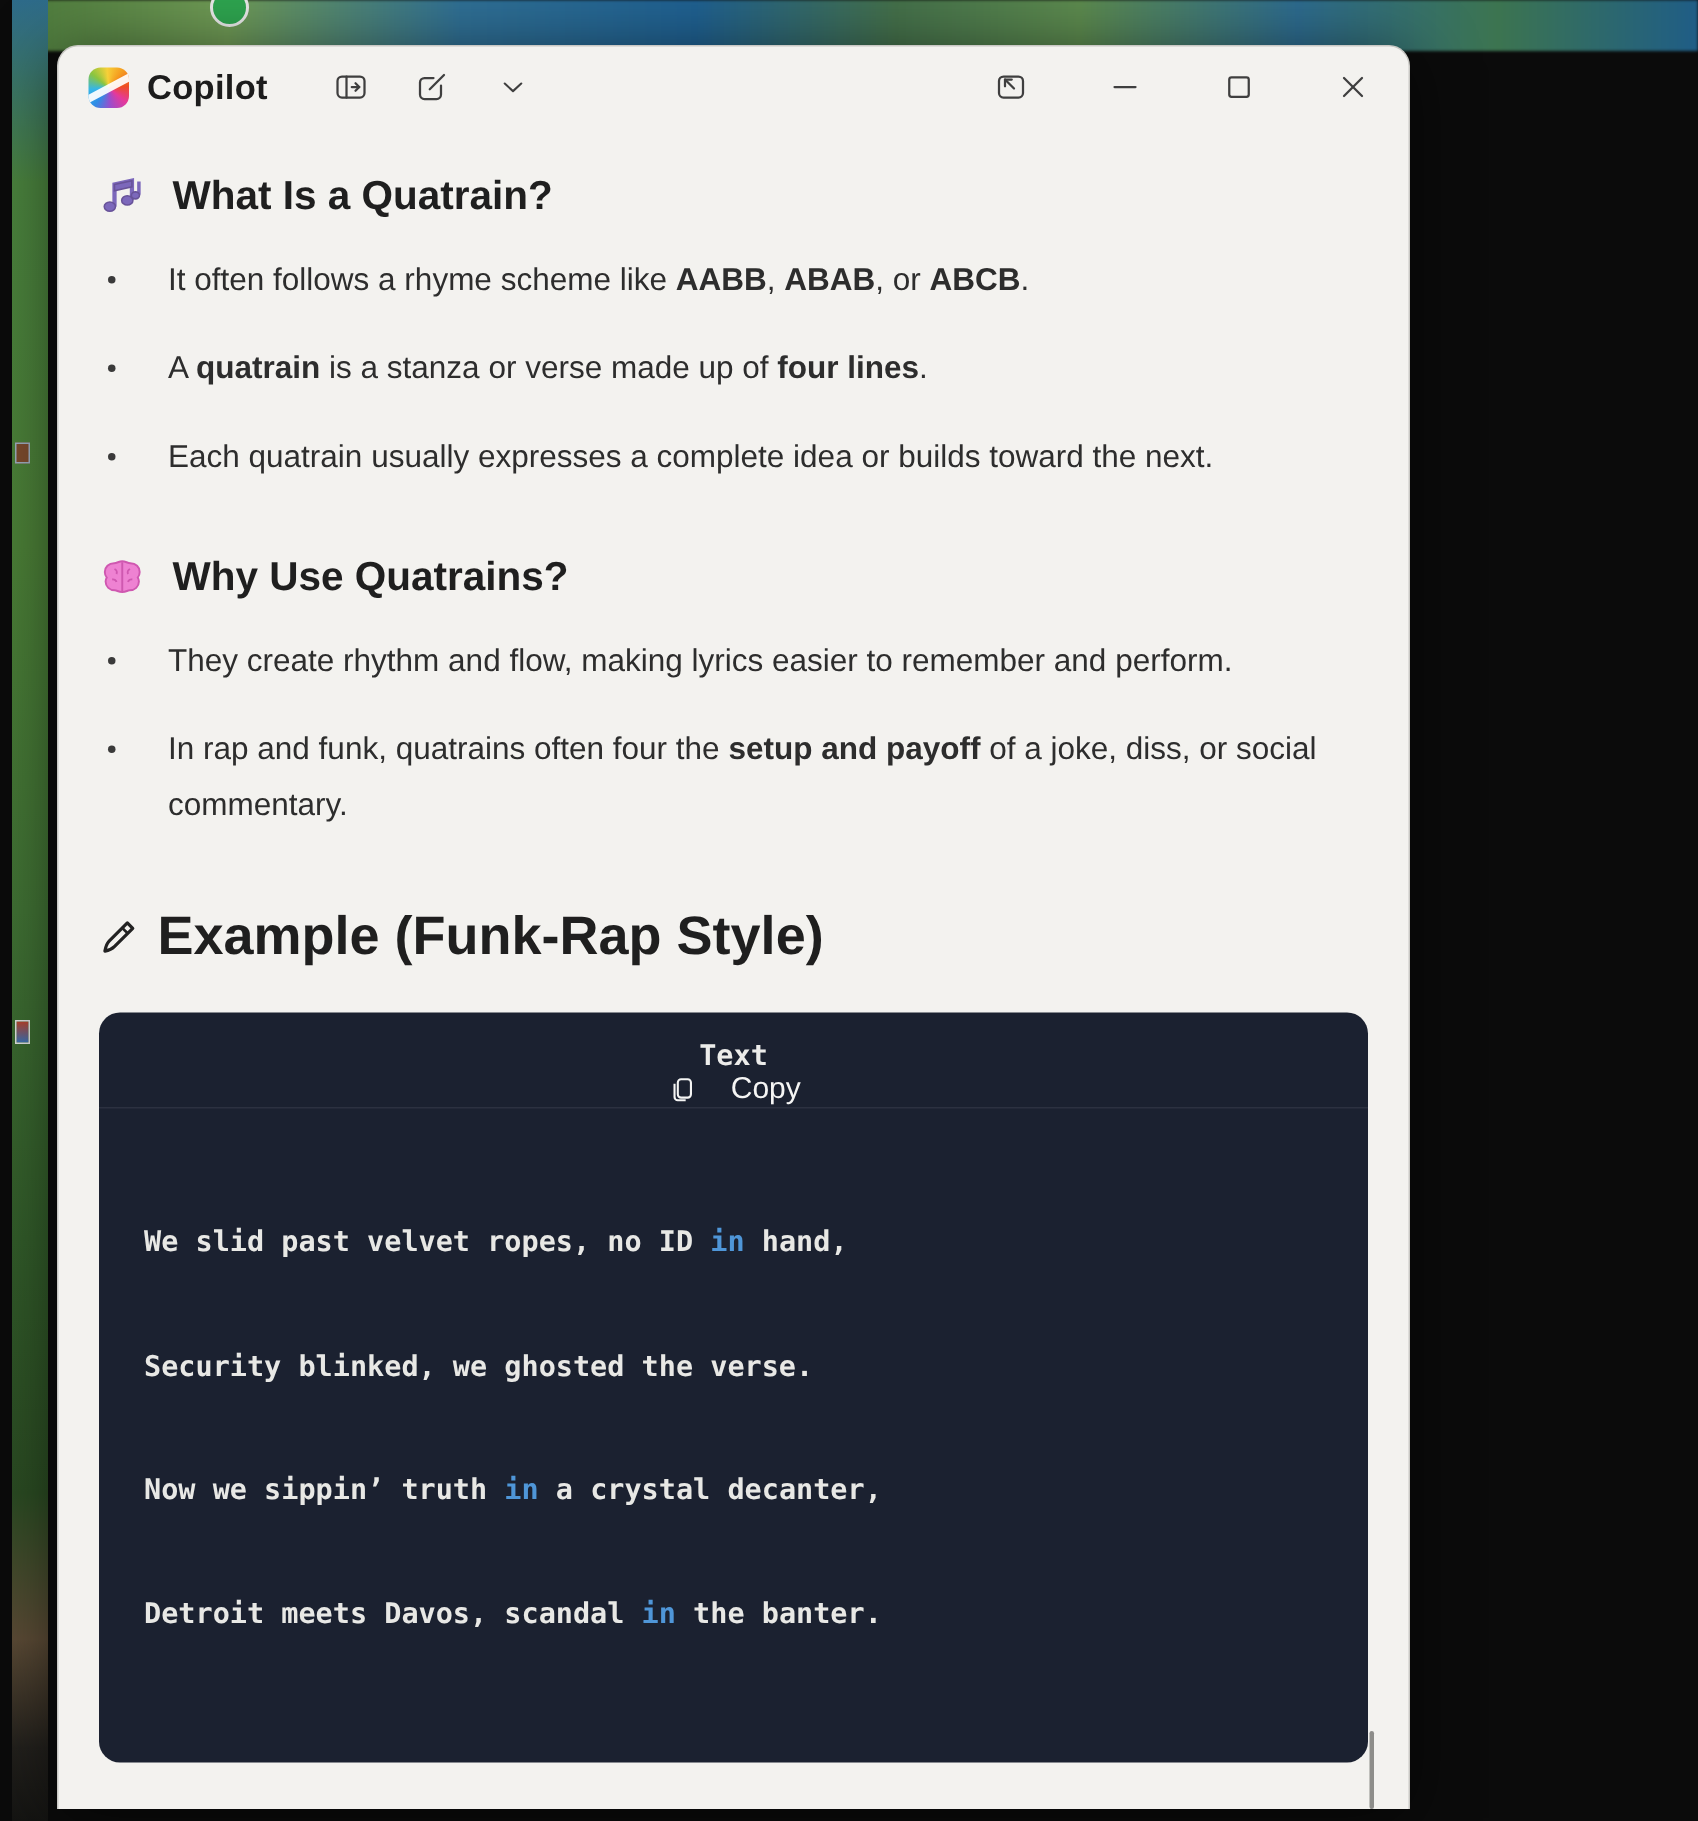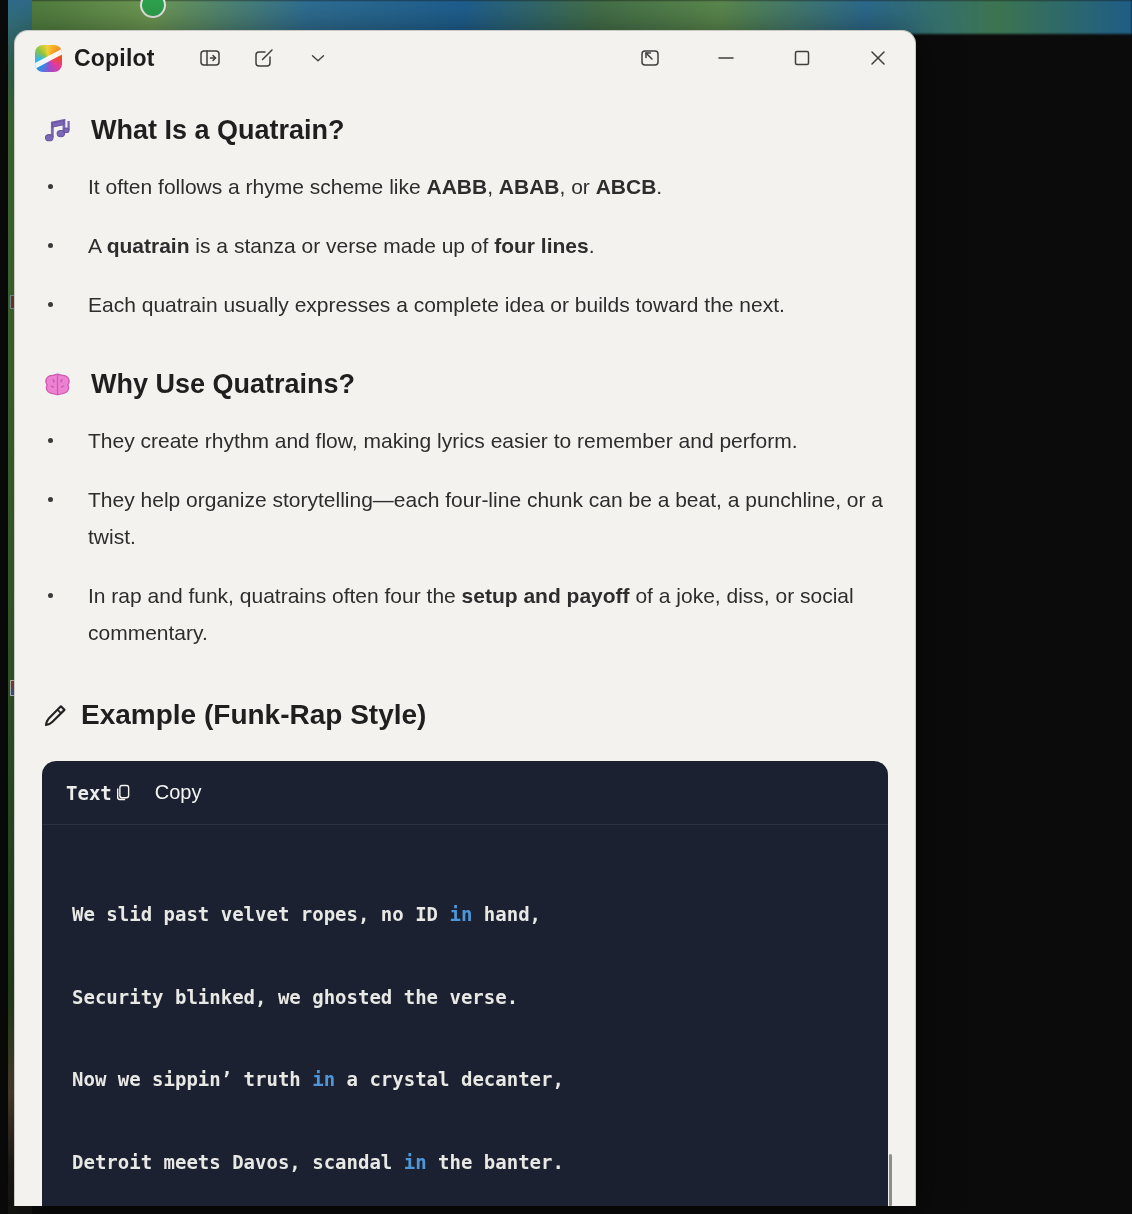--- a/index.html
+++ b/index.html
@@ -22,21 +22,21 @@
   }
   .desktop-dot-green {
     position:absolute; left:140px; top:-8px; width:26px; height:26px;
     border-radius:50%; background:#2ea44f; border:2px solid #e8e8e8;
   }
   .wp-speck1 { position:absolute; left:10px; top:680px; width:10px; height:16px; background:linear-gradient(180deg,#b5432c,#3a6fb0); border:1px solid #ddd; }
   .wp-speck2 { position:absolute; left:10px; top:295px; width:10px; height:14px; background:#7a4a2d; border:1px solid #9ab; }
 
   
   .window {
-    position:absolute; left:14px; top:30px; width:902px; height:1176px;
+    position:absolute; left:38px; top:30px; width:902px; height:1176px;
     background:var(--window_bg,#f3f2ef);
     border:1px solid #c9c8c4;
     border-bottom:none;
     border-radius:14px 14px 0 0;
     box-shadow:0 6px 44px rgba(0,0,0,.55);
     overflow:hidden;
   }
 
   
   .titlebar { display:flex; align-items:center; height:48px; padding:6px 22px 0 20px; }
@@ -51,38 +51,38 @@
   .app-name { font-size:23px; font-weight:700; color:#1c1c1c; margin-left:12px; letter-spacing:.2px; }
   .tb-icons-left { display:flex; align-items:center; gap:24px; margin-left:40px; }
   .tb-icons-right { display:flex; align-items:center; gap:46px; margin-left:auto; }
   .icon-btn { width:30px; height:30px; display:flex; align-items:center; justify-content:center; border:none; background:transparent; cursor:pointer; }
   .icon-btn svg { stroke:#3f3f3f; fill:none; stroke-width:1.5; stroke-linecap:round; stroke-linejoin:round; }
 
   
   .content { padding:0 27px; }
   .section-heading { display:flex; align-items:center; gap:18px; margin-top:36px; font-size:27px; font-weight:700; color:var(--heading,#1f1f1f); }
   .section-heading.second { margin-top:46px; }
-  .section-heading.example { gap:12px; font-size:28px; margin-top:48px;align-items:center; }
+  .section-heading.example { gap:12px; font-size:36px; margin-top:48px;align-items:center; }
   .bullets { list-style:none; margin-top:6px; }
   .bullets li {
     position:relative; padding-left:46px; margin-top:22px;
     font-size:21px; line-height:37px; color:var(--text,#2d2d2d); max-width:1010px;
   }
   .bullets li::before {
     content:""; position:absolute; left:6px; top:16px; width:5px; height:5px;
     border-radius:50%; background:#3a3a3a;
   }
   .b { font-weight:700; }
   .kw { color:var(--kw_blue,#4f96d8); }
 
   
   .code-card { margin-top:30px; background:var(--code_bg,#1b2130); border-radius:14px; overflow:hidden; }
   .code-header {
-    display:flex; align-items:center; justify-content:flex-start;
-    height:64px; padding:0 24px; border-bottom:1px solid #2c3140;
+    display:flex; align-items:center; justify-content:flex-end;
+    height:64px; padding:0 36px; border-bottom:1px solid #2c3140;flex-direction:column;
   }
   .lang-label { font-family:"DejaVu Sans Mono", monospace; font-size:19px; font-weight:700; color:#ececea; }
   .copy-btn { display:flex; align-items:center; gap:22px; background:transparent; border:none; color:#f5f5f4; font-size:20px; font-family:"Liberation Sans",sans-serif; cursor:pointer; }
   .copy-btn svg { stroke:#f5f5f4; fill:none; stroke-width:1.6; stroke-linejoin:round; }
   .code-body { padding:21px 30px 30px; font-family:"DejaVu Sans Mono", monospace; font-size:19px; line-height:27.5px; font-weight:700; color:#e8e8e5; white-space:pre; }
 
   .scroll-thumb { position:absolute; right:23px; bottom:0; width:3px; height:52px; background:#8d8d8a; border-radius:2px; }
 </style>
 </head>
 <body>
@@ -172,21 +172,20 @@
     <div class="section-heading second">
       <svg width="31" height="31" viewBox="0 0 24 24">
         <path d="M12 4c-1.8 0-2.6 1-4.2 1C5 5 3 7 3 9.5c0 1.2.4 2.1 1 2.9-.4.7-.6 1.4-.6 2.1 0 2.6 2.1 4.5 4.8 4.5 1.2 0 1.7.9 3.8.9s2.6-.9 3.8-.9c2.7 0 4.8-1.9 4.8-4.5 0-.7-.2-1.4-.6-2.1.6-.8 1-1.7 1-2.9C21 7 19 5 16.2 5c-1.6 0-2.4-1-4.2-1z" fill="#ee82d2" stroke="#cf58b0" stroke-width="1"></path>
         <path d="M12 4.5v15" fill="none" stroke="#cf58b0" stroke-width="1"></path>
         <path d="M8 8c1 .5 1.5 1.6 1 2.6M16 8c-1 .5-1.5 1.6-1 2.6M6.8 13.4c1-.2 2 .3 2.2 1.3M17.2 13.4c-1-.2-2 .3-2.2 1.3" fill="none" stroke="#cf58b0" stroke-width="1"></path>
       </svg>
       <span>Why Use Quatrains?</span>
     </div>
     <ul class="bullets">
       <li><span>They create rhythm and flow, making lyrics easier to remember and perform.</span></li>
-      <li><span>They help organize storytelling—each four-line chunk can be a beat, a punchline, or a twist.</span></li>
       <li><span>In rap and funk, quatrains often four the </span><span class="b">setup and payoff</span><span> of a joke, diss, or social commentary.</span></li>
     </ul>
 
     <div class="section-heading example">
       <svg width="27" height="27" viewBox="0 0 24 24">
         <path d="M3.5 20.5c2.8-.6 4.1-1.2 5.6-2.7L20 7l-3.2-3.2L6 14.6c-1.5 1.5-2 3.1-2.5 5.9z" fill="none" stroke="#222" stroke-width="1.9" stroke-linejoin="round"></path>
         <path d="M14.2 7.2l2.6 2.6" stroke="#222" stroke-width="1.6"></path>
       </svg>
       <span>Example (Funk-Rap Style)</span>
     </div>

